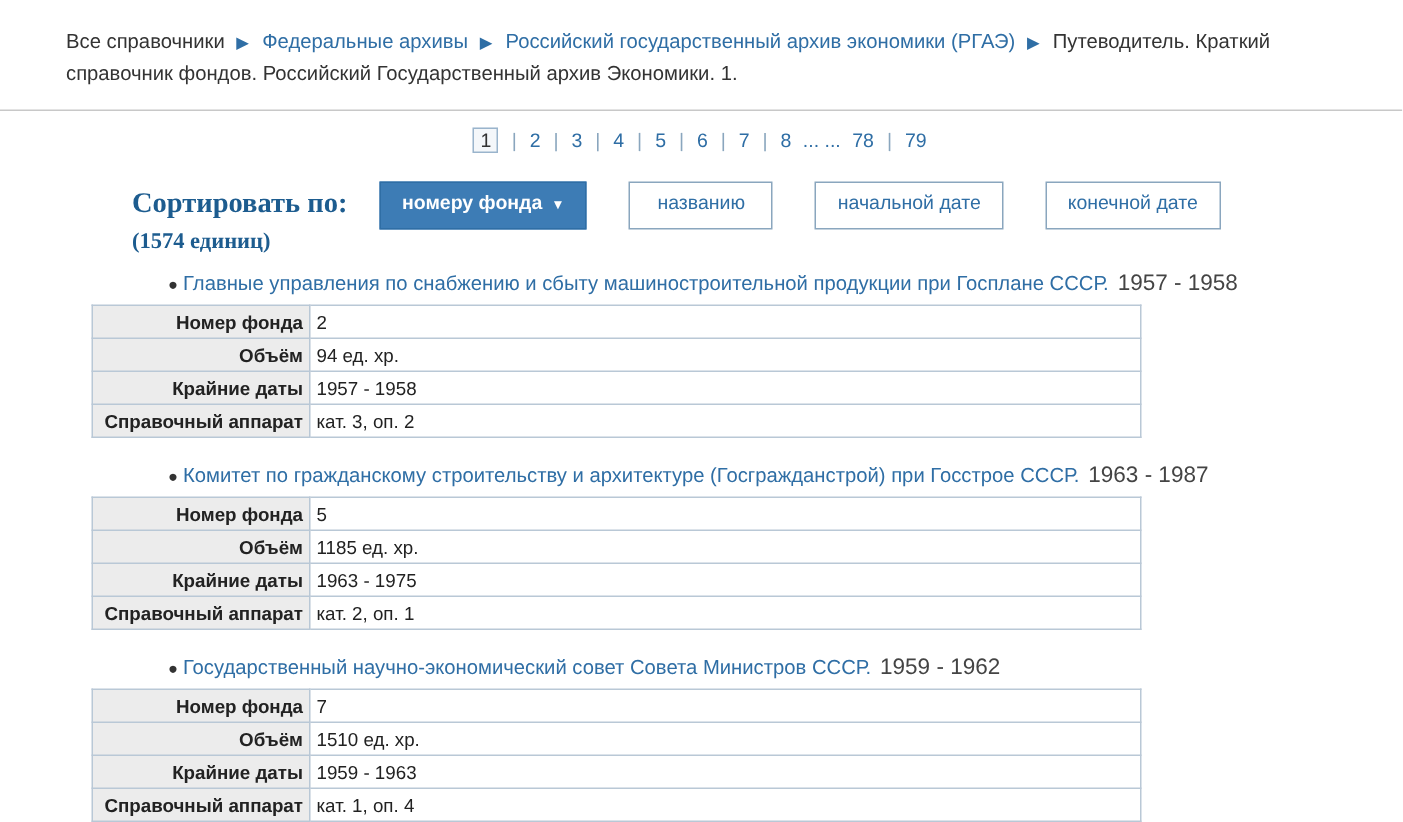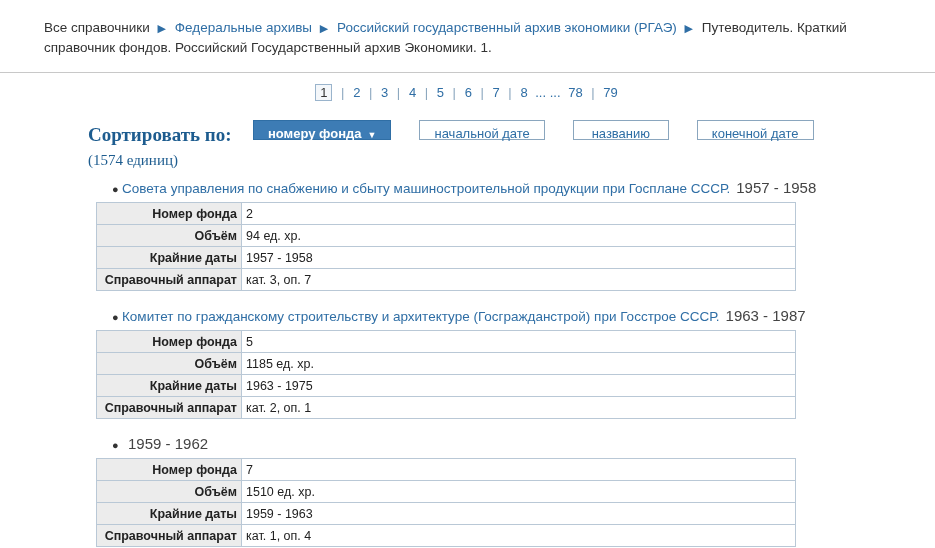--- a/index.html
+++ b/index.html
@@ -71,33 +71,33 @@
   .sort-label {
     font-family: "Liberation Serif", serif;
     font-weight: bold;
     font-size: 19px;
     color: #1d5c8f;
     padding-top: 8px;
     width: 165px;
   }
   .sort-count {
     font-family: "Liberation Serif", serif;
-    font-weight: normal;
+    font-weight: bold;
     font-size: 15px;
     color: #1d5c8f;
     padding-top: 6px;
   }
   .sort-buttons {
     display: flex;
     gap: 28px;
     padding-top: 4px;
   }
   .sort-btn {
     min-width: 96px;
-    height: 20px;
+    height: 32px;
     line-height: 26px;
     text-align: center;
     font-size: 13px;
     border: 1px solid #8aa6be;
     background: #ffffff;
     color: #2f6ea5;
     padding: 0 14px;
     cursor: pointer;
     white-space: nowrap;
     box-sizing: border-box;
@@ -142,21 +142,21 @@
     cursor: pointer;
   }
   .rec-years {
     color: #444444;
     font-size: 15px;
     margin-left: 6px;
   }
 
   table.rec-table {
     border-collapse: collapse;
-    margin-left: 96px;
+    margin-left: 61px;
     width: 700px;
     font-size: 12.5px;
   }
   table.rec-table td {
     border: 1px solid #b9c8d6;
     height: 19px;
     padding: 1px 4px;
   }
   td.lbl {
     width: 136px;
@@ -212,51 +212,51 @@
 
   <div class="sortbar">
     <div>
       <div class="sort-label">Сортировать по:</div>
       <div class="sort-count">(1574 единиц)</div>
     </div>
     <div class="sort-buttons">
       <div class="sort-btn active">
         <span>номеру фонда</span><span class="caret">▼</span>
       </div>
+      <div class="sort-btn">названию</div>
       <div class="sort-btn">начальной дате</div>
-      <div class="sort-btn">названию</div>
       <div class="sort-btn">конечной дате</div>
     </div>
   </div>
 
   <div class="records">
 
     <div class="record">
       <div class="rec-head">
         <span class="bullet">●</span>
-        <a class="rec-title">Совета управления по снабжению и сбыту машиностроительной продукции при Госплане СССР.</a>
+        <a class="rec-title">Главные управления по снабжению и сбыту машиностроительной продукции при Госплане СССР.</a>
         <span class="rec-years">1957 - 1958</span>
       </div>
       <table class="rec-table">
         <tbody>
             <tr>
           <td class="lbl">Номер фонда</td>
           <td class="val">2</td>
         </tr>
         <tr>
           <td class="lbl">Объём</td>
           <td class="val">94 ед. хр.</td>
         </tr>
         <tr>
           <td class="lbl">Крайние даты</td>
           <td class="val">1957 - 1958</td>
         </tr>
         <tr>
           <td class="lbl">Справочный аппарат</td>
-          <td class="val">кат. 3, оп. 7</td>
+          <td class="val">кат. 3, оп. 2</td>
         </tr>
       </tbody>
         </table>
     </div>
 
     <div class="record">
       <div class="rec-head">
         <span class="bullet">●</span>
         <a class="rec-title">Комитет по гражданскому строительству и архитектуре (Госгражданстрой) при Госстрое СССР.</a>
         <span class="rec-years">1963 - 1987</span>
@@ -279,20 +279,21 @@
           <td class="lbl">Справочный аппарат</td>
           <td class="val">кат. 2, оп. 1</td>
         </tr>
       </tbody>
         </table>
     </div>
 
     <div class="record">
       <div class="rec-head">
         <span class="bullet">●</span>
+        <a class="rec-title">Государственный научно-экономический совет Совета Министров СССР.</a>
         <span class="rec-years">1959 - 1962</span>
       </div>
       <table class="rec-table">
         <tbody>
             <tr>
           <td class="lbl">Номер фонда</td>
           <td class="val">7</td>
         </tr>
         <tr>
           <td class="lbl">Объём</td>

